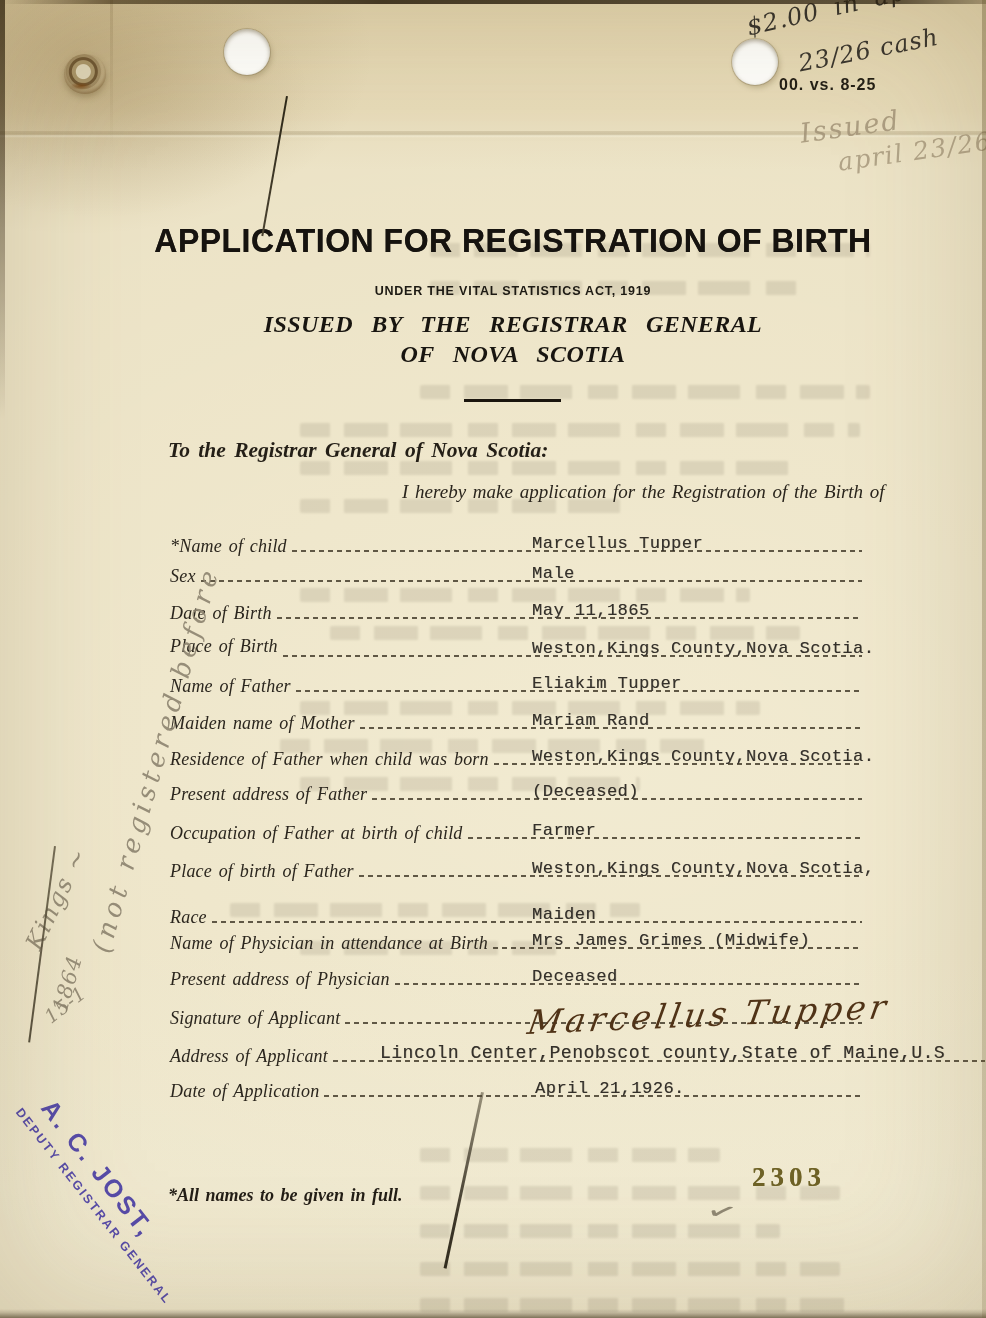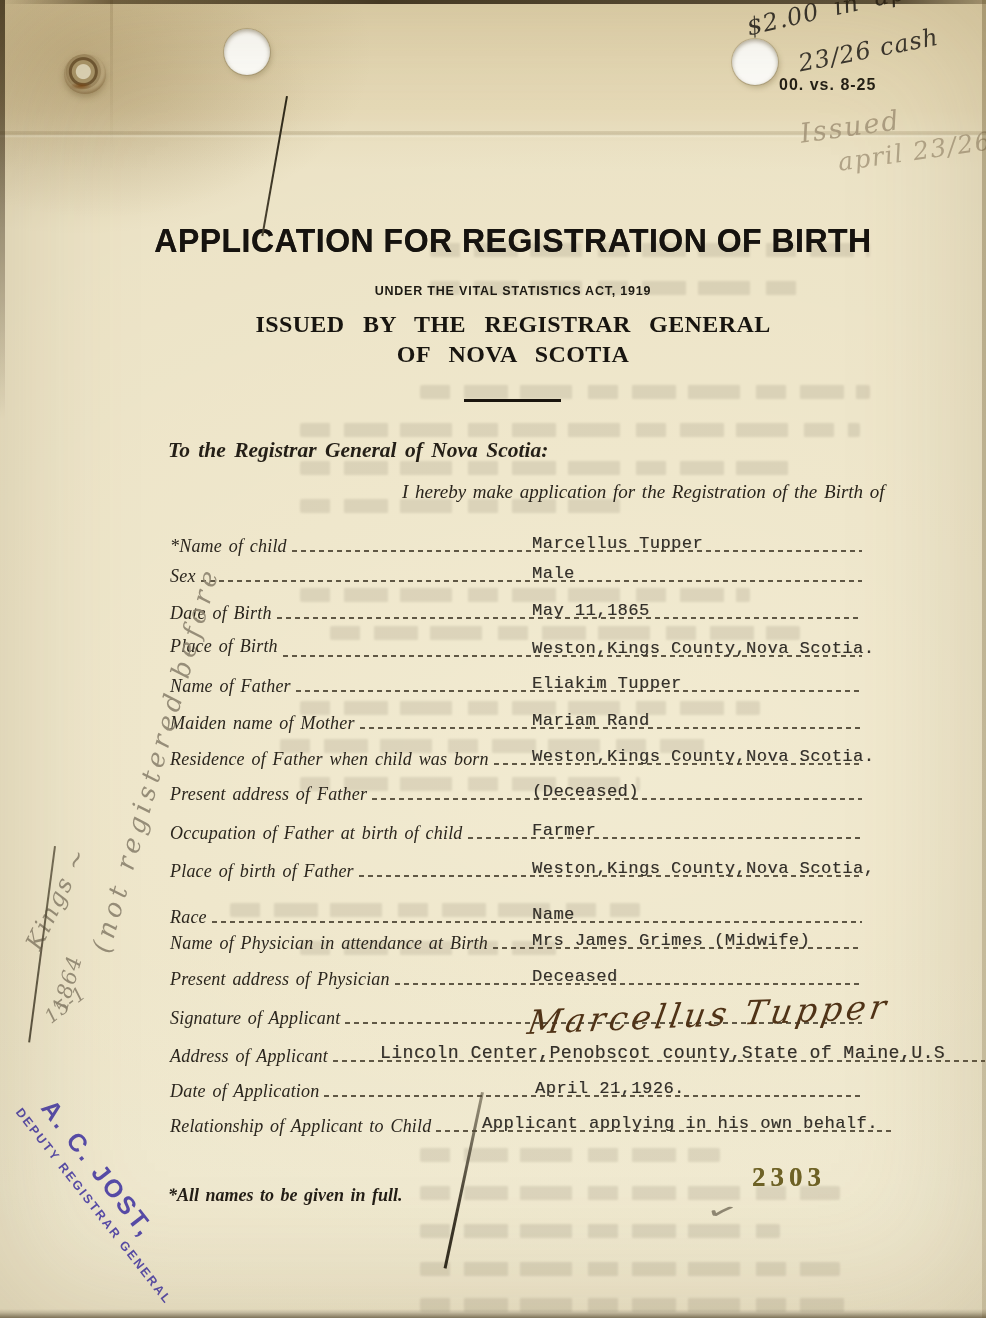--- a/index.html
+++ b/index.html
@@ -46,21 +46,21 @@
   .stroke.pencil-line{left:54px;top:846px;width:2px;height:198px;transform:rotate(7.5deg);
     background:linear-gradient(180deg, rgba(95,87,66,0.85), rgba(70,63,46,0.9));}
   
   .title{position:absolute;left:108px;top:222px;width:810px;text-align:center;z-index:2;
     font-family:"Liberation Sans",sans-serif;font-weight:700;font-size:33px;color:#16130f;
     letter-spacing:0.5px;transform:scaleX(0.97);text-shadow:0 0 0.5px rgba(22,19,15,0.8);}
   .subtitle{position:absolute;left:108px;top:284px;width:810px;text-align:center;z-index:2;
     font-family:"Liberation Sans",sans-serif;font-weight:700;font-size:12.5px;letter-spacing:0.8px;color:#1d1a13;}
   .issued{position:absolute;left:108px;width:810px;text-align:center;z-index:2;
     font-family:"Liberation Serif",serif;font-weight:700;font-size:24px;color:#181510;
-    word-spacing:12px;letter-spacing:0.4px;}
+    word-spacing:12px;letter-spacing:0.4px;font-style:italic;}
   .issued.l1{top:311px;} .issued.l2{top:341px;}
   .divider{position:absolute;left:464px;top:399px;width:97px;height:3px;background:#1a150e;z-index:2;}
   .salutation{position:absolute;left:168px;top:438px;z-index:2;
     font-style:italic;font-weight:700;font-size:21.5px;color:#241f17;word-spacing:3px;}
   .appline{position:absolute;left:402px;top:481px;z-index:2;
     font-style:italic;font-size:19px;color:#2a251d;word-spacing:2px;}
   
   .row{position:absolute;left:170px;height:30px;display:flex;align-items:flex-end;z-index:2;}
   .flabel{font-style:italic;font-size:18px;line-height:1.05;color:#2b261e;white-space:nowrap;
     padding-right:5px;word-spacing:2px;letter-spacing:0.2px;}
@@ -187,21 +187,21 @@
     <span class="fvalue" style="left:362px;">Farmer</span>
   </div>
   <div class="row" style="top:851px;width:692px;">
     <span class="flabel">Place of birth of Father</span>
       <div class="dash"></div>
     <span class="fvalue" style="left:362px;">Weston,Kings County,Nova Scotia,</span>
   </div>
   <div class="row" style="top:886px;width:692px;margin-top:11px;">
     <span class="flabel">Race</span>
       <div class="dash"></div>
-    <span class="fvalue" style="left:362px;">Name</span>
+    <span class="fvalue" style="left:362px;">Maiden</span>
   </div>
   <div class="row" style="top:923px;width:692px;">
     <span class="flabel">Name of Physician in attendance at Birth</span>
       <div class="dash"></div>
     <span class="fvalue" style="left:362px;">Mrs James Grimes (Midwife)</span>
   </div>
   <div class="row" style="top:959px;width:692px;">
     <span class="flabel">Present address of Physician</span>
       <div class="dash"></div>
     <span class="fvalue" style="left:362px;">Deceased</span>
@@ -213,25 +213,20 @@
   </div>
   <div class="row" style="top:1036px;width:815px;">
     <span class="flabel">Address of Applicant</span>
       <div class="dash"></div>
     <span class="fvalue" style="left:210px;font-size:18px;">Lincoln Center,Penobscot county,State of Maine,U.S</span>
   </div>
   <div class="row" style="top:1071px;width:692px;">
     <span class="flabel">Date of Application</span>
       <div class="dash"></div>
     <span class="fvalue" style="left:365px;">April 21,1926.</span>
-  </div>
-  <div class="row" style="top:1106px;width:725px;">
-    <span class="flabel">Relationship of Applicant to Child</span>
-      <div class="dash"></div>
-    <span class="fvalue" style="left:312px;">Applicant applying in his own behalf.</span>
   </div>
 
   <div class="footnote">*All names to be given in full.</div>
 
   <div class="stamp">
     <div class="s1">A. C. JOST,</div>
     <div class="s2">DEPUTY REGISTRAR GENERAL</div>
   </div>
 
   <div class="mnote main">(not registered before</div>

